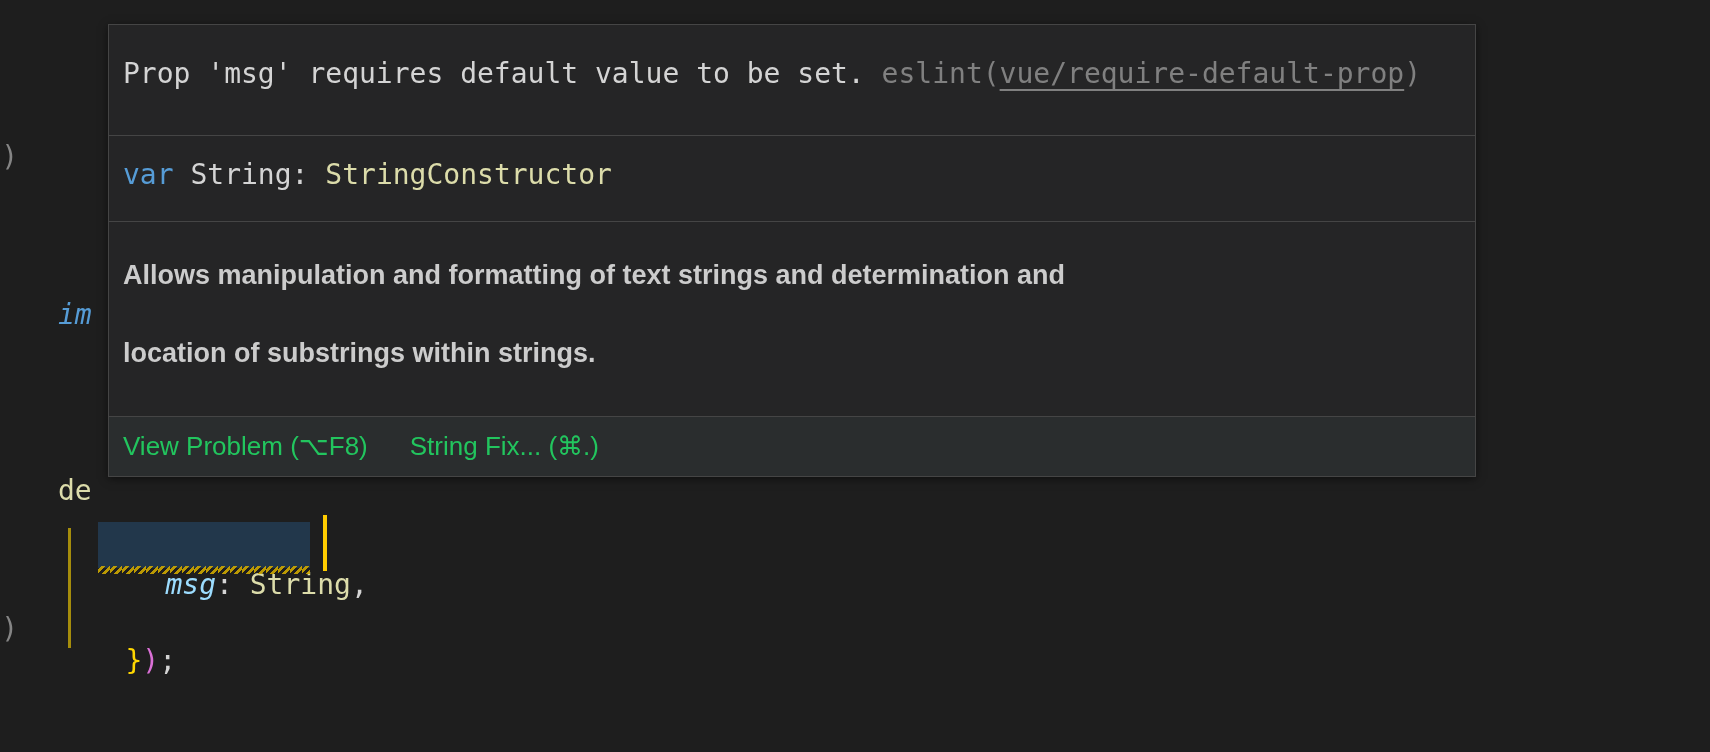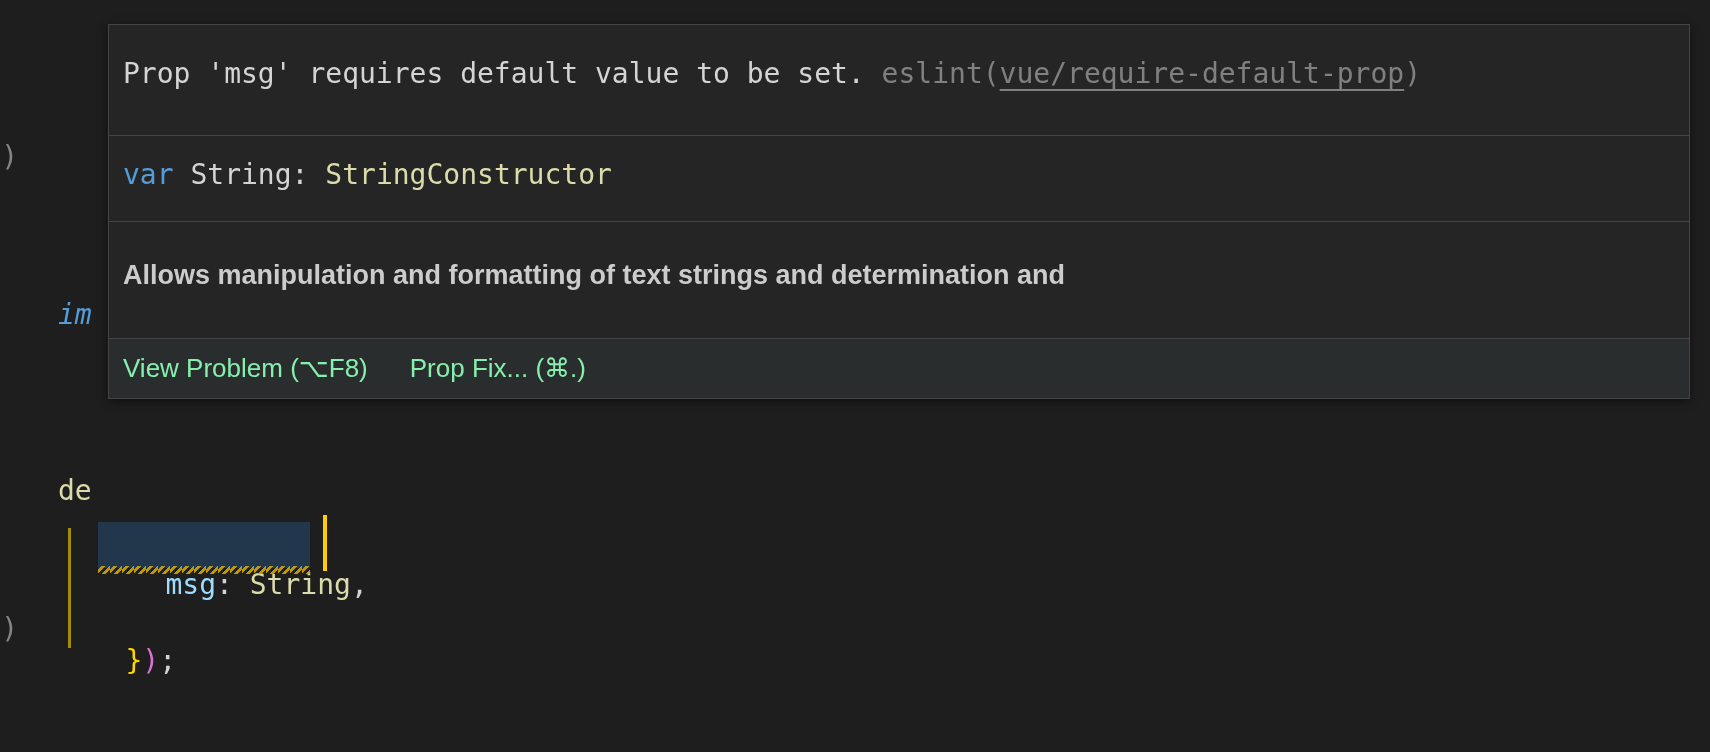--- a/index.html
+++ b/index.html
@@ -53,21 +53,21 @@
     .line-de {
       left: 58px;
       top: 472px;
       color: #dcdcaa;
     }
     
     .line-msg {
       left: 98px;
       top: 528px;
     }
-    .line-msg .msg-key { color: #9cdcfe; }
+    .line-msg .msg-key { color: #9cdcfe; font-style: italic; }
     .line-msg .colon { color: #d4d4d4; }
     .line-msg .string-type { color: #dcdcaa; }
     .line-msg .comma { color: #d4d4d4; }
     
     .line-close {
       left: 58px;
       top: 604px;
     }
     .line-close .brace { color: #ffd700; }
     .line-close .paren { color: #da70d6; }
@@ -116,21 +116,21 @@
       top: 515px;
       width: 4px;
       height: 56px;
       background: #ffcc00;
     }
     
     .hover-tooltip {
       position: absolute;
       left: 108px;
       top: 24px;
-      width: 1582px;
+      width: 1368px;
       background: #252526;
       border: 1px solid #454545;
       box-shadow: 0 2px 8px rgba(0,0,0,0.5);
     }
     
     .hover-lint {
       border-bottom: 1px solid #454545;
       font-family: 'Menlo', 'Monaco', 'Consolas', monospace;
       font-size: 28px;
       line-height: 78px;
@@ -165,21 +165,21 @@
       font-weight: bold;
     }
     
     .hover-actions {
       background: #2a2d2e;
       padding: 14px 14px;
       font-family: -apple-system, BlinkMacSystemFont, 'Segoe UI', sans-serif;
       font-size: 26px;
     }
     .hover-actions .action-link {
-      color: #86efac;
+      color: #22c55e;
       margin-right: 42px;
       cursor: pointer;
     }
     
     .gutter-num {
       position: absolute;
       color: #858585;
       font-size: 28px;
       text-align: right;
       width: 18px;
@@ -223,19 +223,20 @@
 
   <div class="hover-tooltip">
     <div class="hover-lint">
       <span>Prop 'msg' requires default value to be set. </span><span class="eslint-grey">eslint</span><span class="eslint-grey">(</span><span class="eslint-link">vue/require-default-prop</span><span class="eslint-grey">)</span>
     </div>
     <div class="hover-type">
       <span class="kw">var</span> <span class="var-name">String</span><span class="var-name">: </span><span class="type-name">StringConstructor</span>
     </div>
     <div class="hover-doc">
       <div>Allows manipulation and formatting of text strings and determination and</div>
+      <div>location of substrings within strings.</div>
     </div>
     <div class="hover-actions">
-      <span class="action-link">View Problem (⌥F8)</span><span class="action-link">Prop Fix... (⌘.)</span>
+      <span class="action-link">View Problem (⌥F8)</span><span class="action-link">String Fix... (⌘.)</span>
     </div>
   </div>
 
 </div>
 
 </body></html>

